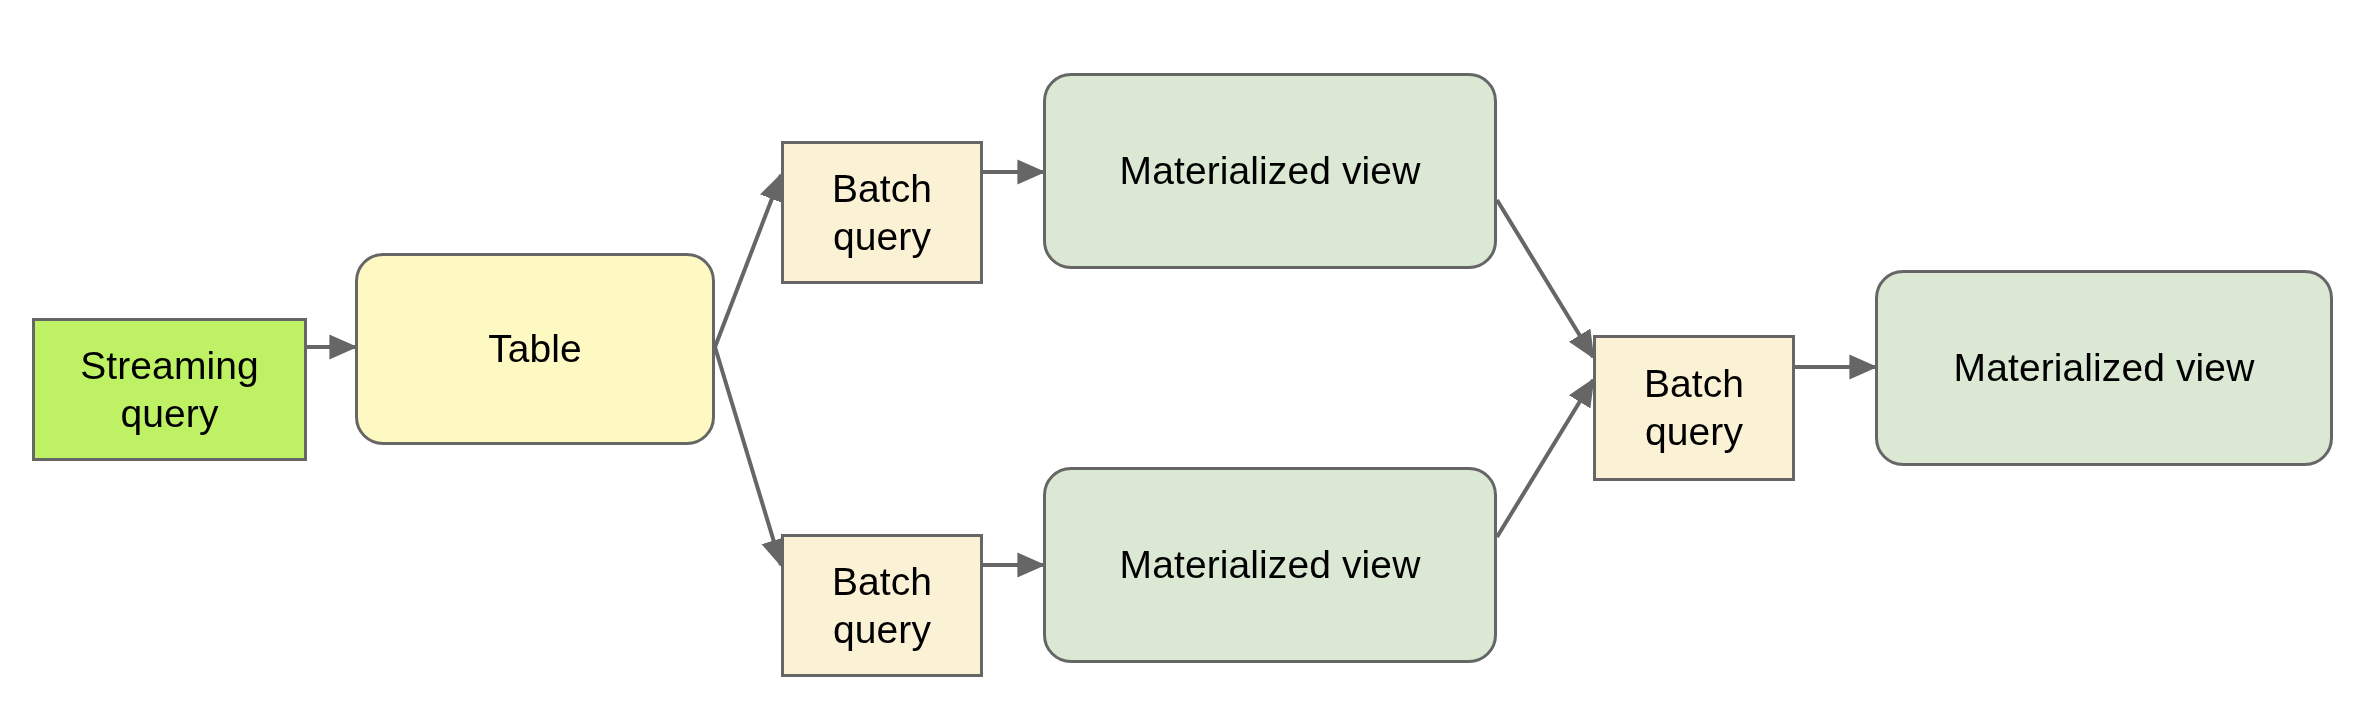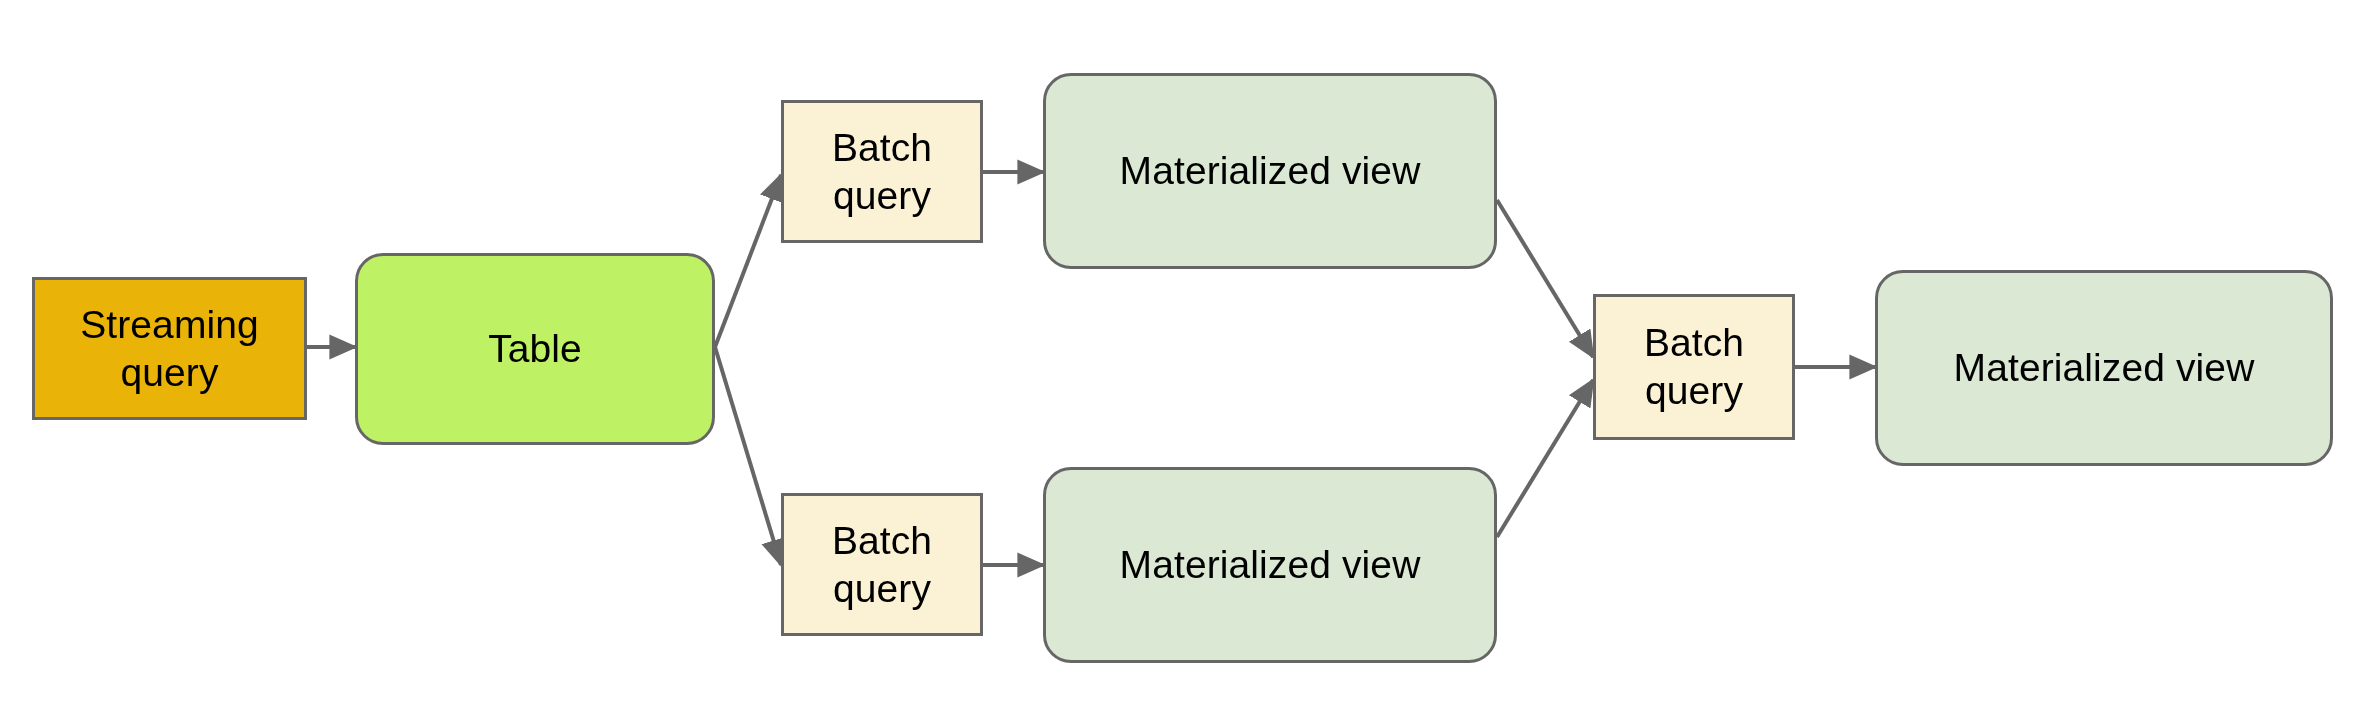--- a/index.html
+++ b/index.html
@@ -36,20 +36,21 @@
     font-family: "Liberation Sans", sans-serif;
     font-size: 39px;
     line-height: 48px;
     letter-spacing: 0.1px;
     white-space: pre-line;
     border: 3px solid #666666;
   }
   .node.rect {
     background: #FBF2D5;
     border-radius: 0;
+    margin-top: 41px;
   }
   .node.rounded {
     background: #DAE8D4;
     border-radius: 28px;
   }
   .node-label {
     display: block;
     padding: 0 6px;
   }
 </style>
@@ -69,26 +70,26 @@
         <line x1="715" y1="347" x2="781" y2="175" marker-end="url(#arrowhead)"></line>
         <line x1="715" y1="347" x2="781" y2="565" marker-end="url(#arrowhead)"></line>
         <line x1="983" y1="172" x2="1043" y2="172" marker-end="url(#arrowhead)"></line>
         <line x1="983" y1="565" x2="1043" y2="565" marker-end="url(#arrowhead)"></line>
         <line x1="1497" y1="200" x2="1593" y2="357" marker-end="url(#arrowhead)"></line>
         <line x1="1497" y1="537" x2="1593" y2="380" marker-end="url(#arrowhead)"></line>
         <line x1="1795" y1="367" x2="1875" y2="367" marker-end="url(#arrowhead)"></line>
       </g>
   </svg>
 
-  <div class="node rect" id="node-streaming-query" style="left: 32px; top: 277px; width: 275px; height: 143px; background: #eab308; border-color: rgb(102, 102, 102); color: rgb(0, 0, 0); text-align: center;">
+  <div class="node rect" id="node-streaming-query" style="left: 32px; top: 277px; width: 275px; height: 143px; background: #bef264; border-color: rgb(102, 102, 102); color: rgb(0, 0, 0); text-align: center;">
     <span class="node-label">Streaming
 query</span>
   </div>
 
-  <div class="node rounded" id="node-table" style="left: 355px; top: 253px; width: 360px; height: 192px; background: #bef264; border-color: rgb(102, 102, 102); color: rgb(0, 0, 0);">
+  <div class="node rounded" id="node-table" style="left: 355px; top: 253px; width: 360px; height: 192px; background: #fef9c3; border-color: rgb(102, 102, 102); color: rgb(0, 0, 0);">
     <span class="node-label">Table</span>
   </div>
 
   <div class="node rect" id="node-batch-query-top" style="left: 781px; top: 100px; width: 202px; height: 143px; background: rgb(251, 242, 213); border-color: rgb(102, 102, 102); color: rgb(0, 0, 0);">
     <span class="node-label">Batch
 query</span>
   </div>
 
   <div class="node rounded" id="node-materialized-view-top" style="left: 1043px; top: 73px; width: 454px; height: 196px; background: rgb(218, 232, 212); border-color: rgb(102, 102, 102); color: rgb(0, 0, 0);">
     <span class="node-label">Materialized view</span>

